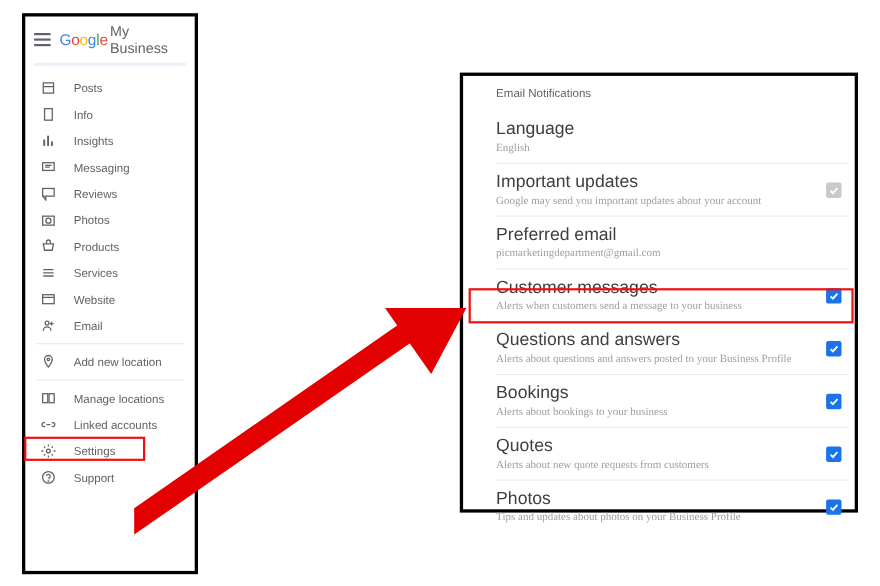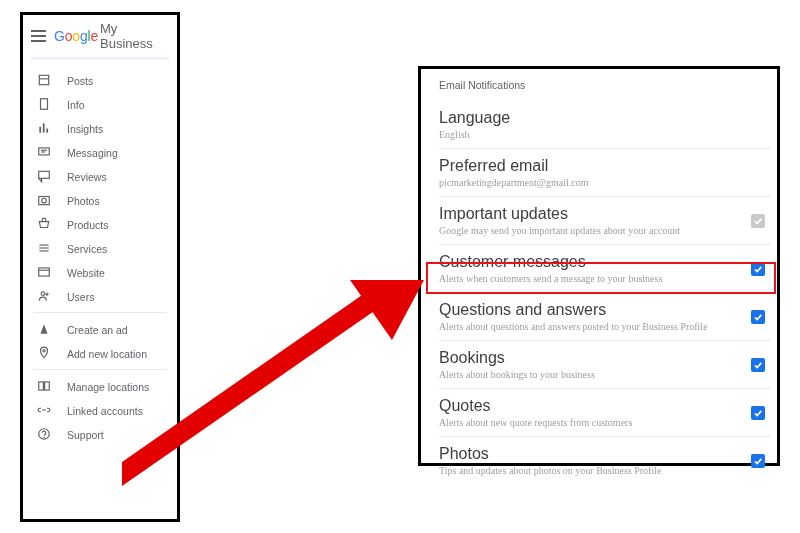--- a/index.html
+++ b/index.html
@@ -55,21 +55,21 @@
   }
   .ico svg { width:14px; height:14px; display:block; }
   .highlight-settings {
     position:absolute; border:2px solid #e11; left:-1px; width:110px; height:22px;
   }
 
   
   .settings {
     left: 418px; top: 66px;
     width: 362px; height: 400px;
-    padding: 10px 6px 4px 18px;
+    padding: 10px 6px 4px 30px;
   }
   .section-title {
     font-size: 10.5px; color:#5f6368; margin-bottom:10px;
   }
   .row {
     border-top:1px solid #eaeaea;
     padding:8px 0 8px 0;
     position:relative;
   }
   .row.first { border-top:none; }
@@ -193,35 +193,27 @@
     </li>
     <li class="sb-item">
       <span class="ico">
           <svg viewBox="0 0 24 24" fill="none" stroke="currentColor" stroke-width="2">
             <circle cx="10" cy="8" r="3"></circle>
             <path d="M4 20 a6 6 0 0 1 12 0"></path>
             <line x1="17" y1="6" x2="17" y2="12"></line>
             <line x1="14" y1="9" x2="20" y2="9"></line>
           </svg>
         </span>
-      <span>Users</span>
+      <span>Email</span>
     </li>
   </ul>
 
   <div class="sb-sep"></div>
 
   <ul class="sb-list">
-    <li class="sb-item">
-      <span class="ico">
-          <svg viewBox="0 0 24 24" fill="currentColor">
-            <path d="M6 20 L12 4 L18 20 Z"></path>
-          </svg>
-        </span>
-      <span>Create an ad</span>
-    </li>
     <li class="sb-item">
       <span class="ico">
           <svg viewBox="0 0 24 24" fill="none" stroke="currentColor" stroke-width="2">
             <path d="M12 2 a6 6 0 0 1 6 6 c0 5 -6 12 -6 12 s-6 -7 -6 -12 a6 6 0 0 1 6 -6 Z"></path>
             <circle cx="12" cy="8" r="2"></circle>
           </svg>
         </span>
       <span>Add new location</span>
     </li>
   </ul>
@@ -241,20 +233,30 @@
     <li class="sb-item">
       <span class="ico">
           <svg viewBox="0 0 24 24" fill="none" stroke="currentColor" stroke-width="2">
             <path d="M9 12 H15"></path>
             <path d="M7 9 H5 a3 3 0 0 0 0 6 H7"></path>
             <path d="M17 9 H19 a3 3 0 0 1 0 6 H17"></path>
           </svg>
         </span>
       <span>Linked accounts</span>
     </li>
+    <li class="sb-item" style="position:relative;">
+      <span class="ico">
+          <svg viewBox="0 0 24 24" fill="none" stroke="currentColor" stroke-width="2">
+            <circle cx="12" cy="12" r="3"></circle>
+            <path d="M12 2 V5 M12 19 V22 M4 12 H1 M23 12 H20 M5 5 L7 7 M17 17 L19 19 M5 19 L7 17 M17 7 L19 5"></path>
+          </svg>
+        </span>
+      <span>Settings</span>
+      <span class="highlight-settings" style="top:-1px;"></span>
+    </li>
     <li class="sb-item">
       <span class="ico">
           <svg viewBox="0 0 24 24" fill="none" stroke="currentColor" stroke-width="2">
             <circle cx="12" cy="12" r="9"></circle>
             <path d="M9 10 a3 3 0 1 1 4 3 v2"></path>
             <circle cx="12" cy="18" r="0.5" fill="currentColor"></circle>
           </svg>
         </span>
       <span>Support</span>
     </li>
@@ -262,31 +264,31 @@
 </div>
 
 <div class="frame settings">
   <div class="section-title">Email Notifications</div>
 
   <div class="row first">
     <div class="label">Language</div>
     <div class="desc">English</div>
   </div>
   <div class="row">
-    <div class="label">Preferred email</div>
-    <div class="desc">picmarketingdepartment@gmail.com</div>
-  </div>
-  <div class="row">
     <div class="label">Important updates</div>
     <div class="desc">Google may send you important updates about your account</div>
     <div class="chk gray">
         <svg viewBox="0 0 24 24" fill="none" stroke="#fff" stroke-width="4">
           <polyline points="5 13 10 18 20 7"></polyline>
         </svg>
       </div>
+  </div>
+  <div class="row">
+    <div class="label">Preferred email</div>
+    <div class="desc">picmarketingdepartment@gmail.com</div>
   </div>
   <div class="row">
     <div class="label">Customer messages</div>
     <div class="desc">Alerts when customers send a message to your business</div>
     <div class="chk blue">
         <svg viewBox="0 0 24 24" fill="none" stroke="#fff" stroke-width="4">
           <polyline points="5 13 10 18 20 7"></polyline>
         </svg>
       </div>
   </div>

